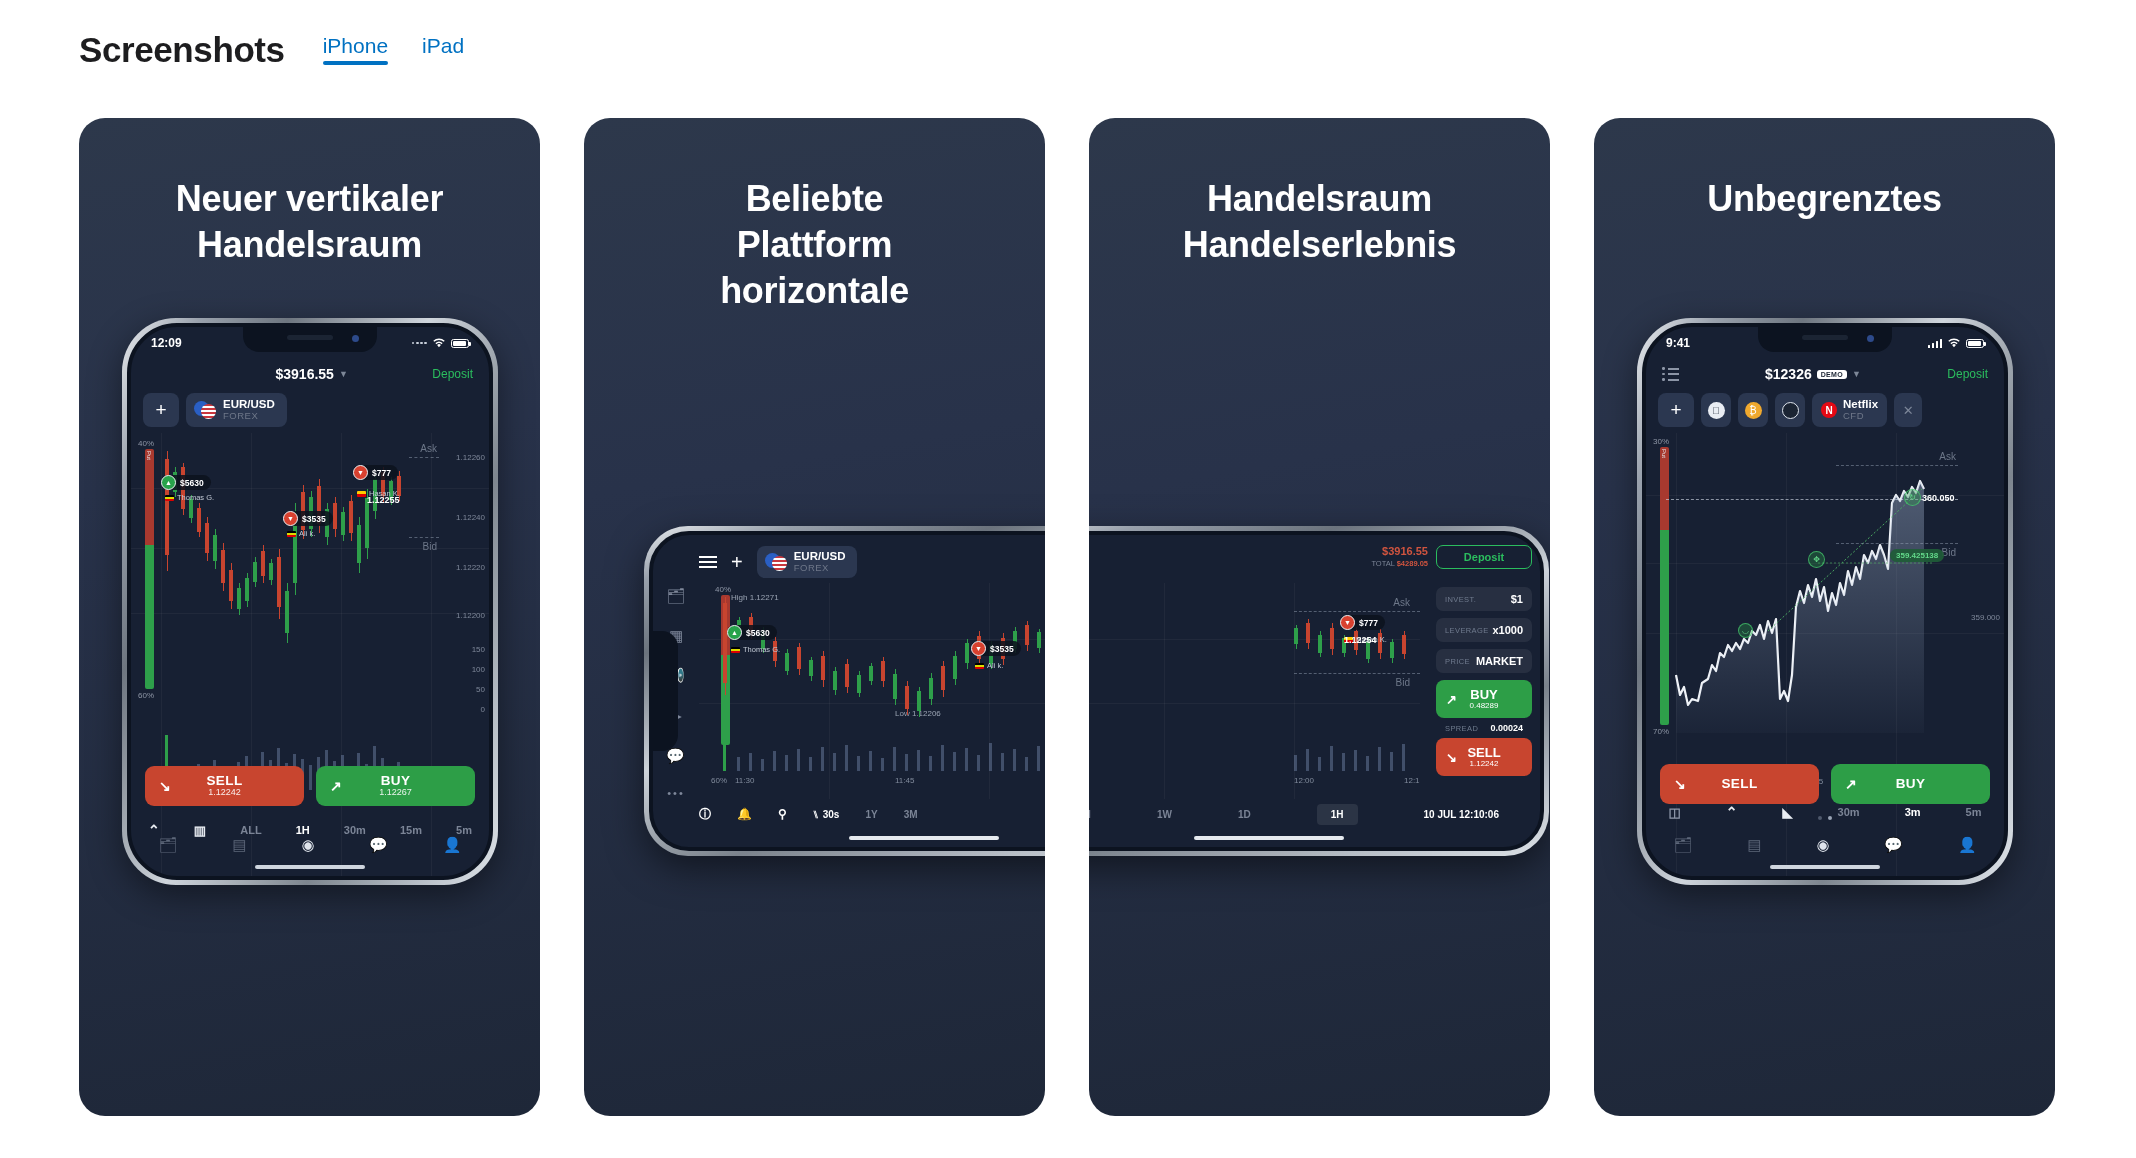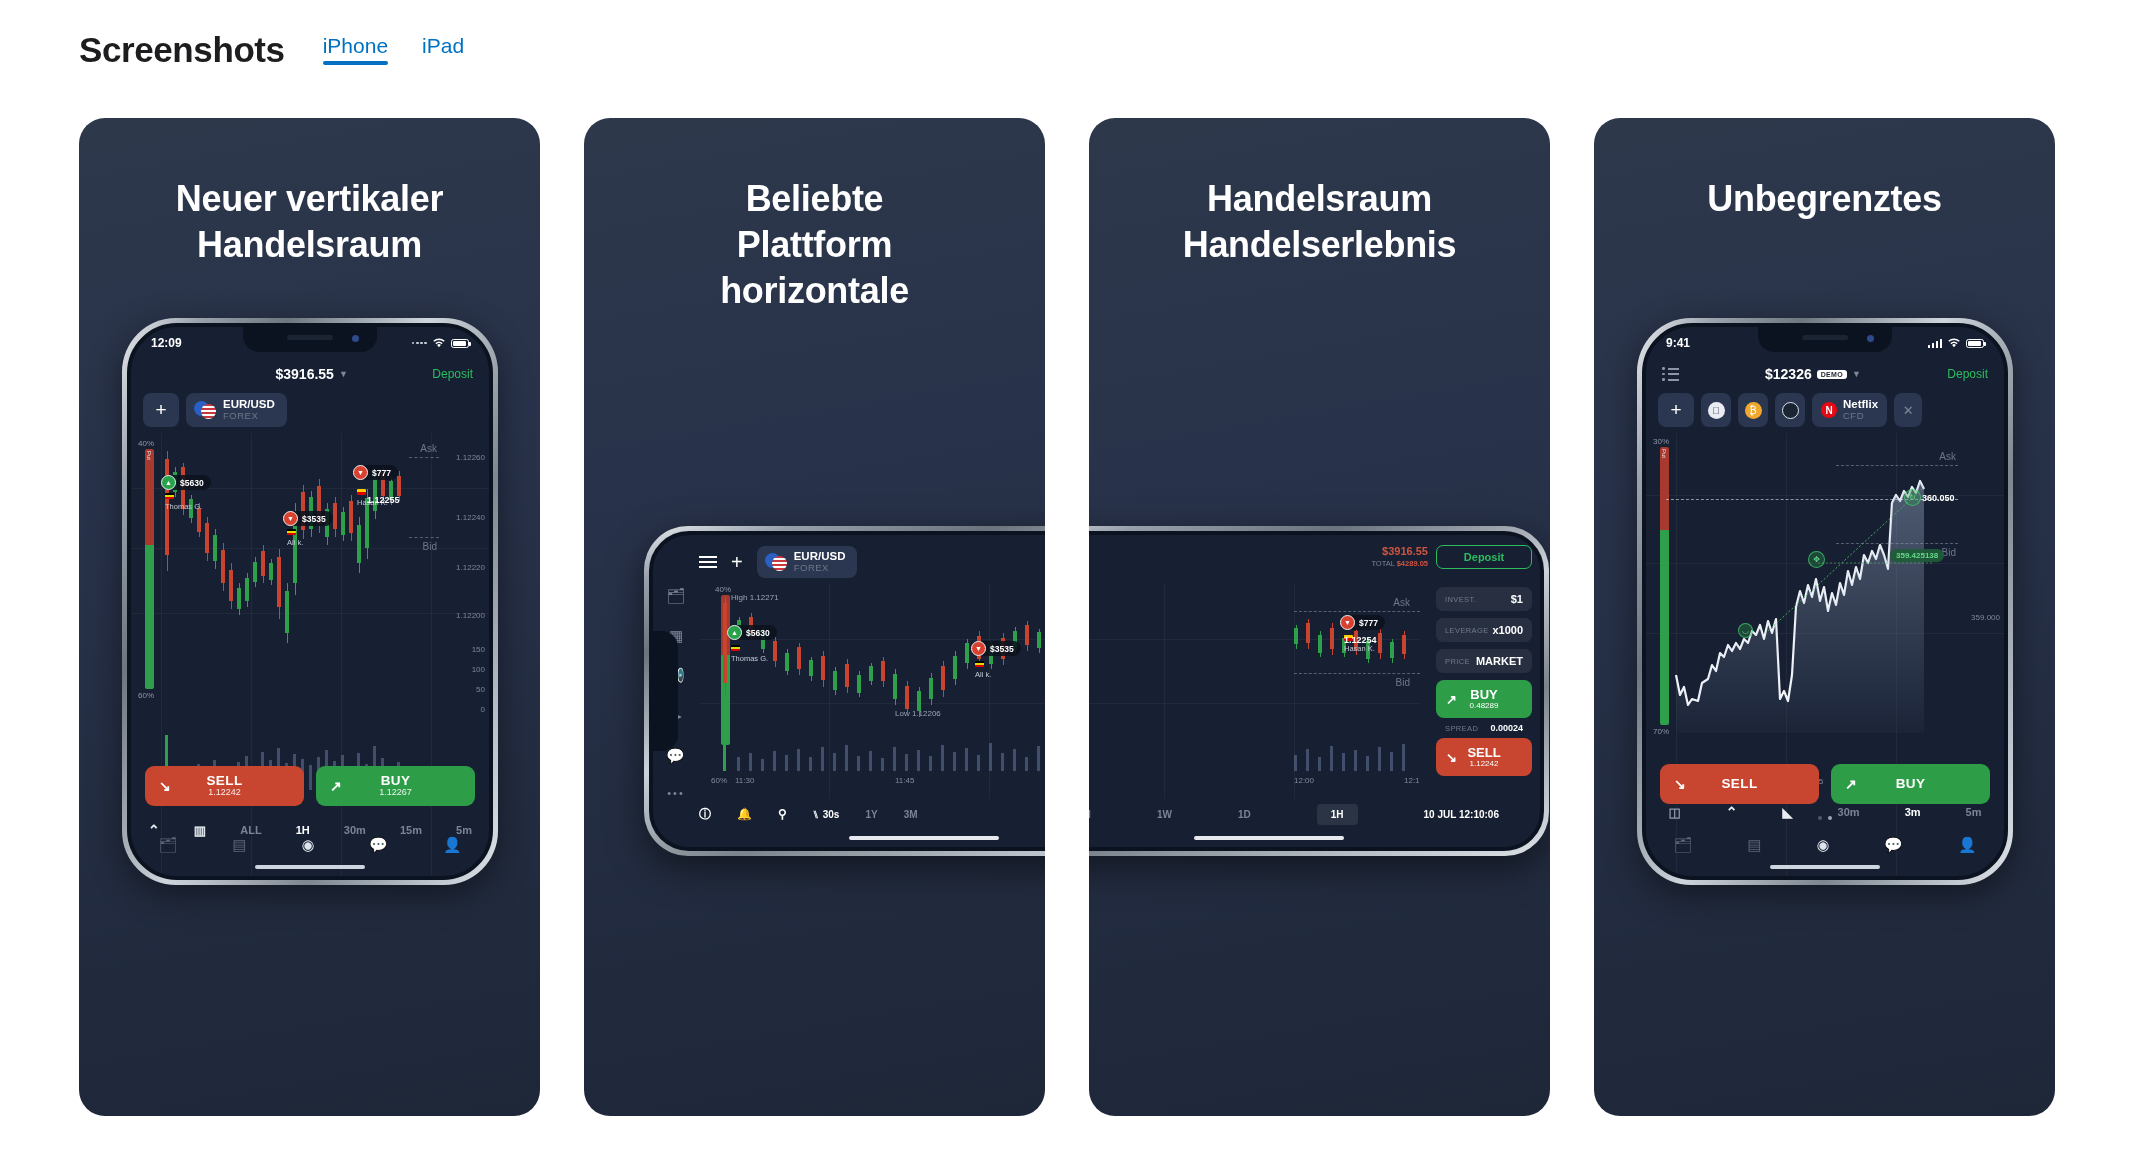--- a/index.html
+++ b/index.html
@@ -187,21 +187,21 @@
     font-size:8.5px; font-weight:bold; color:#fff; z-index:6;
   }
   .trader-badge .dot {
     width:15px;height:15px;border-radius:50%;
     display:flex;align-items:center;justify-content:center;
     font-size:7px;color:#fff; margin-right:4px;
   }
   .tb-red .dot { background:#d8412f; border:1.5px solid #f0f3f7; }
   .tb-grn .dot { background:#28a34b; border:1.5px solid #f0f3f7; }
   .trader-name {
-    position:absolute; font-size:7.5px; color:#c3cad6; display:flex; align-items:flex-start; gap:3px; z-index:6;flex-direction:column;
+    position:absolute; font-size:7.5px; color:#c3cad6; display:flex; align-items:center; gap:3px; z-index:6;
   }
   .trader-name .fl { width:9px;height:6px;border-radius:1px;display:block;}
 
   .candle { position:absolute; width:4px; }
   .candle i { position:absolute; left:1.5px; width:1px; display:block; }
   .candle u { position:absolute; left:0; right:0; display:block; text-decoration:none; }
   .c-up i,.c-up u { background:#2e9f4a; }
   .c-dn i,.c-dn u { background:#c8442f; }
 
   .volbar { position:absolute; bottom:0; width:3px; background:rgba(117,137,173,.45); }

